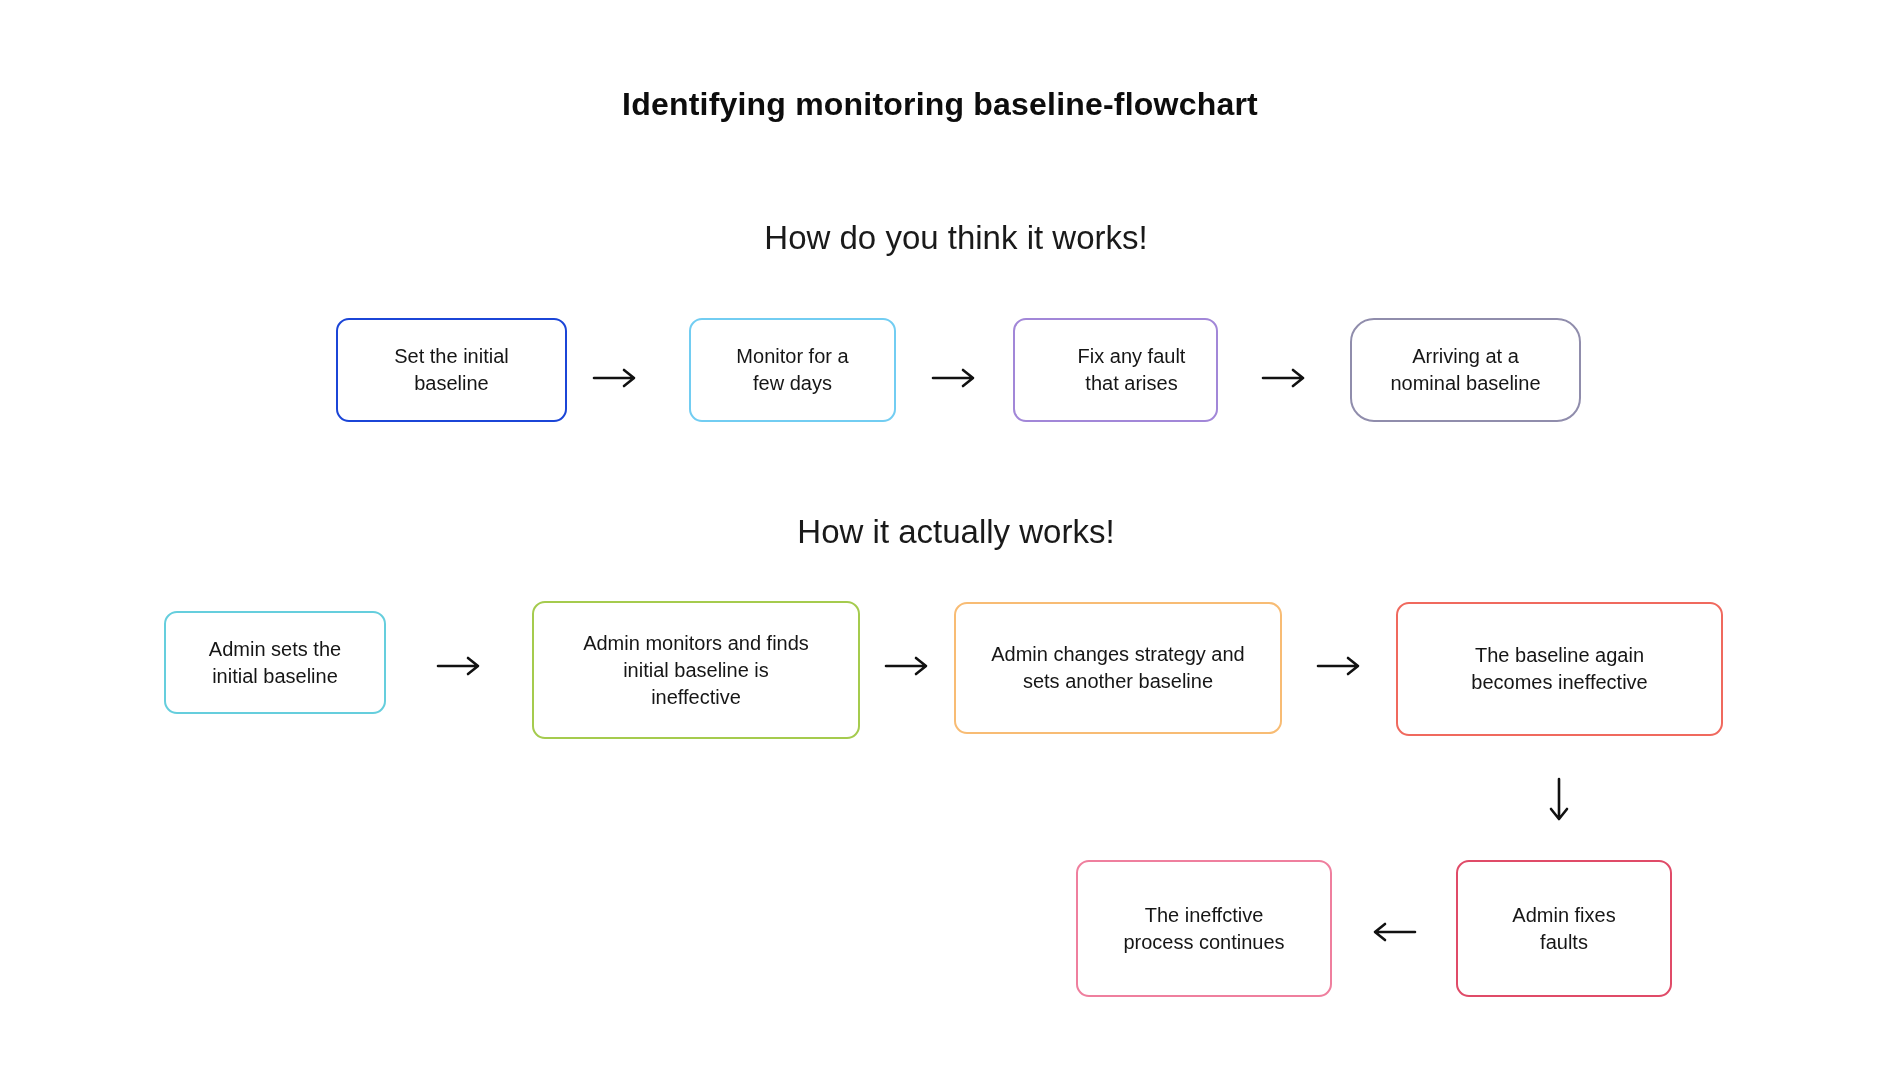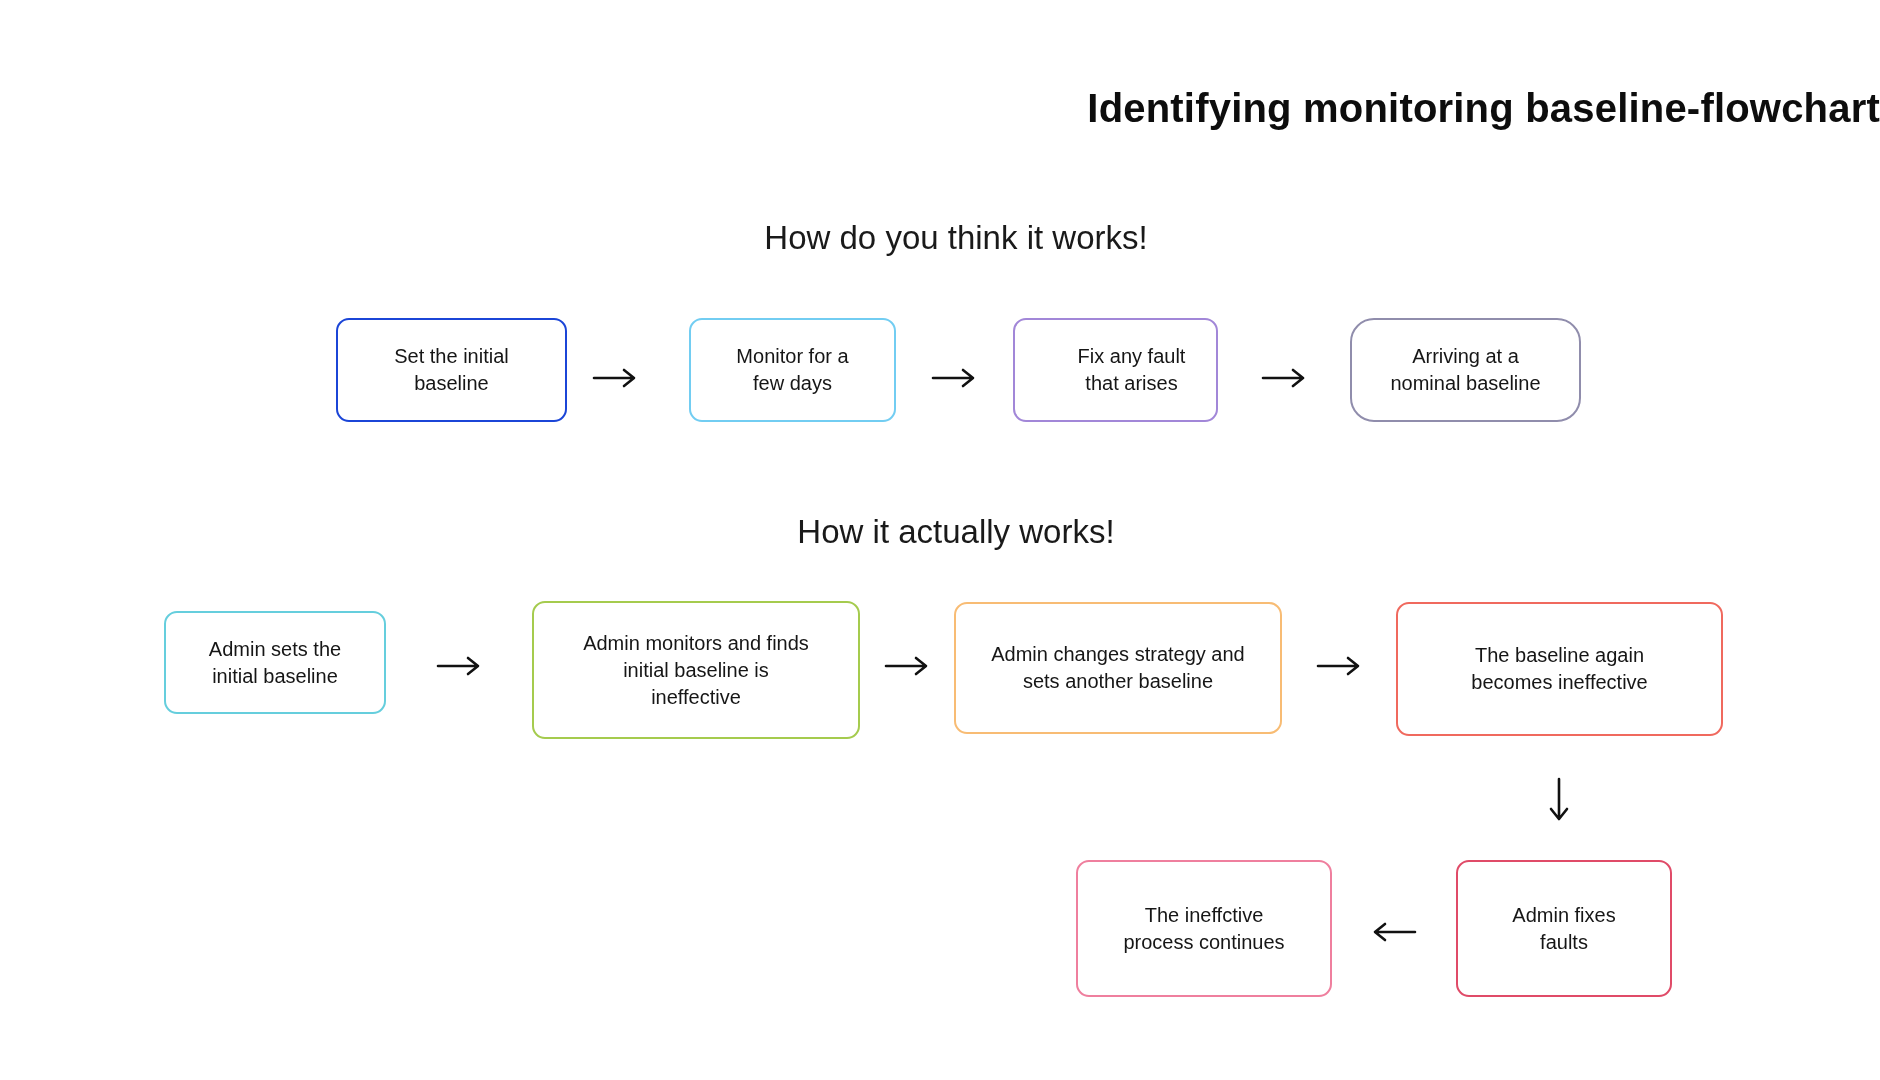--- a/index.html
+++ b/index.html
@@ -14,22 +14,22 @@
     height: 1080px;
     background: #ffffff;
     overflow: hidden;
   }
   .title {
     position: absolute;
     left: 0;
     top: 86px;
     width: 100%;
     margin: 0;
-    text-align: right;
-    font-size: 40px;
+    text-align: center;
+    font-size: 32px;
     font-weight: 700;
     color: #0d0d0d;
     letter-spacing: 0.2px;
   }
   .heading {
     position: absolute;
     left: 0;
     width: 100%;
     margin: 16px;
     text-align: center;

